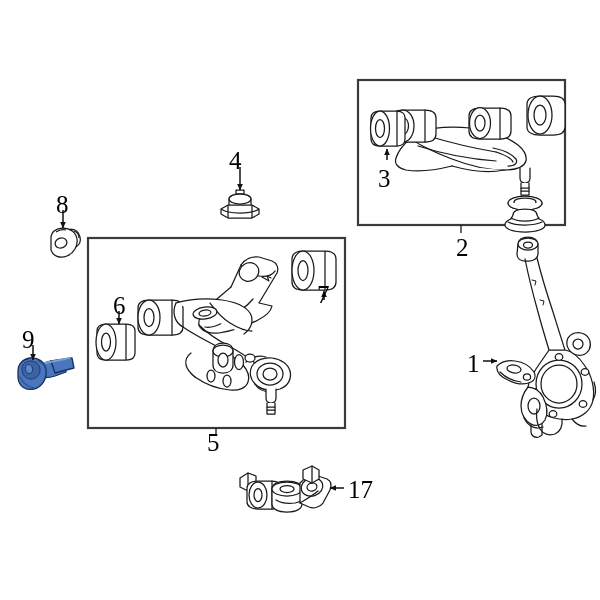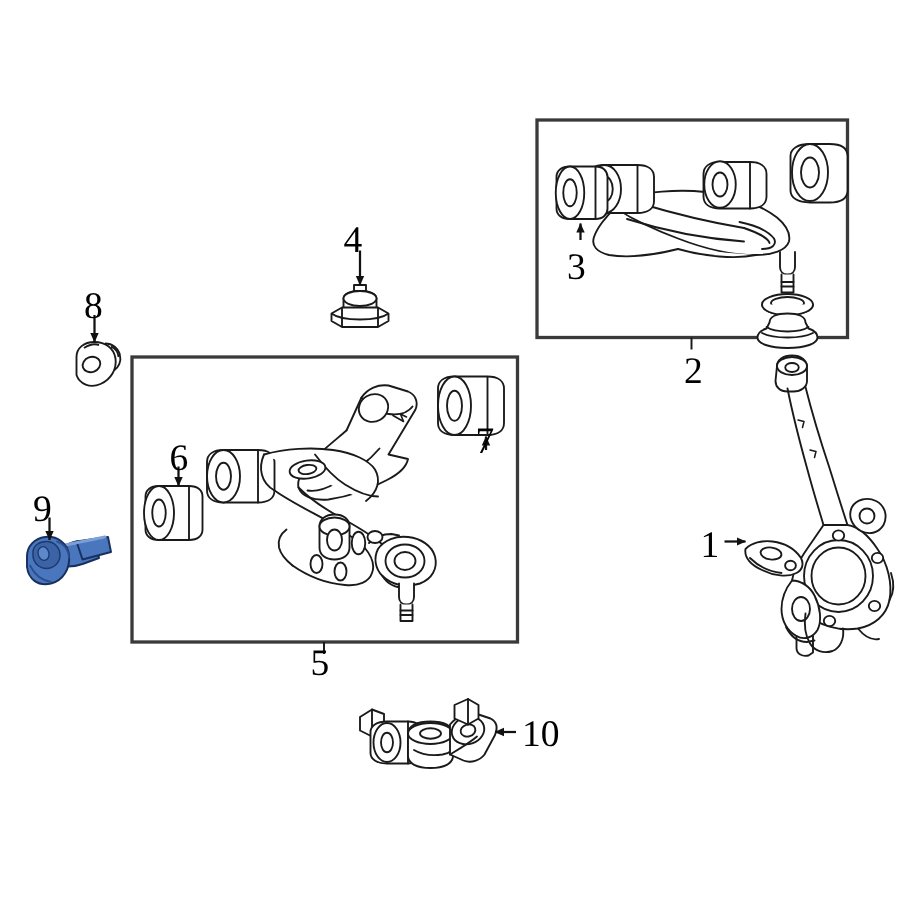--- a/index.html
+++ b/index.html
@@ -363,15 +363,15 @@
   <div class="callout-label" style="left:207px; top:430px;">5</div>
 
   <div class="callout-label" style="left:113px; top:293px;">6</div>
 
   <div class="callout-label" style="left:317px; top:282px;">7</div>
 
   <div class="callout-label" style="left:56px; top:192px;">8</div>
 
   <div class="callout-label" style="left:22px; top:327px;">9</div>
 
-  <div class="callout-label" style="left:348px; top:477px;">10</div>
+  <div class="callout-label" style="left:348px; top:477px;">17</div>
 
 </div>
 
 </body></html>

